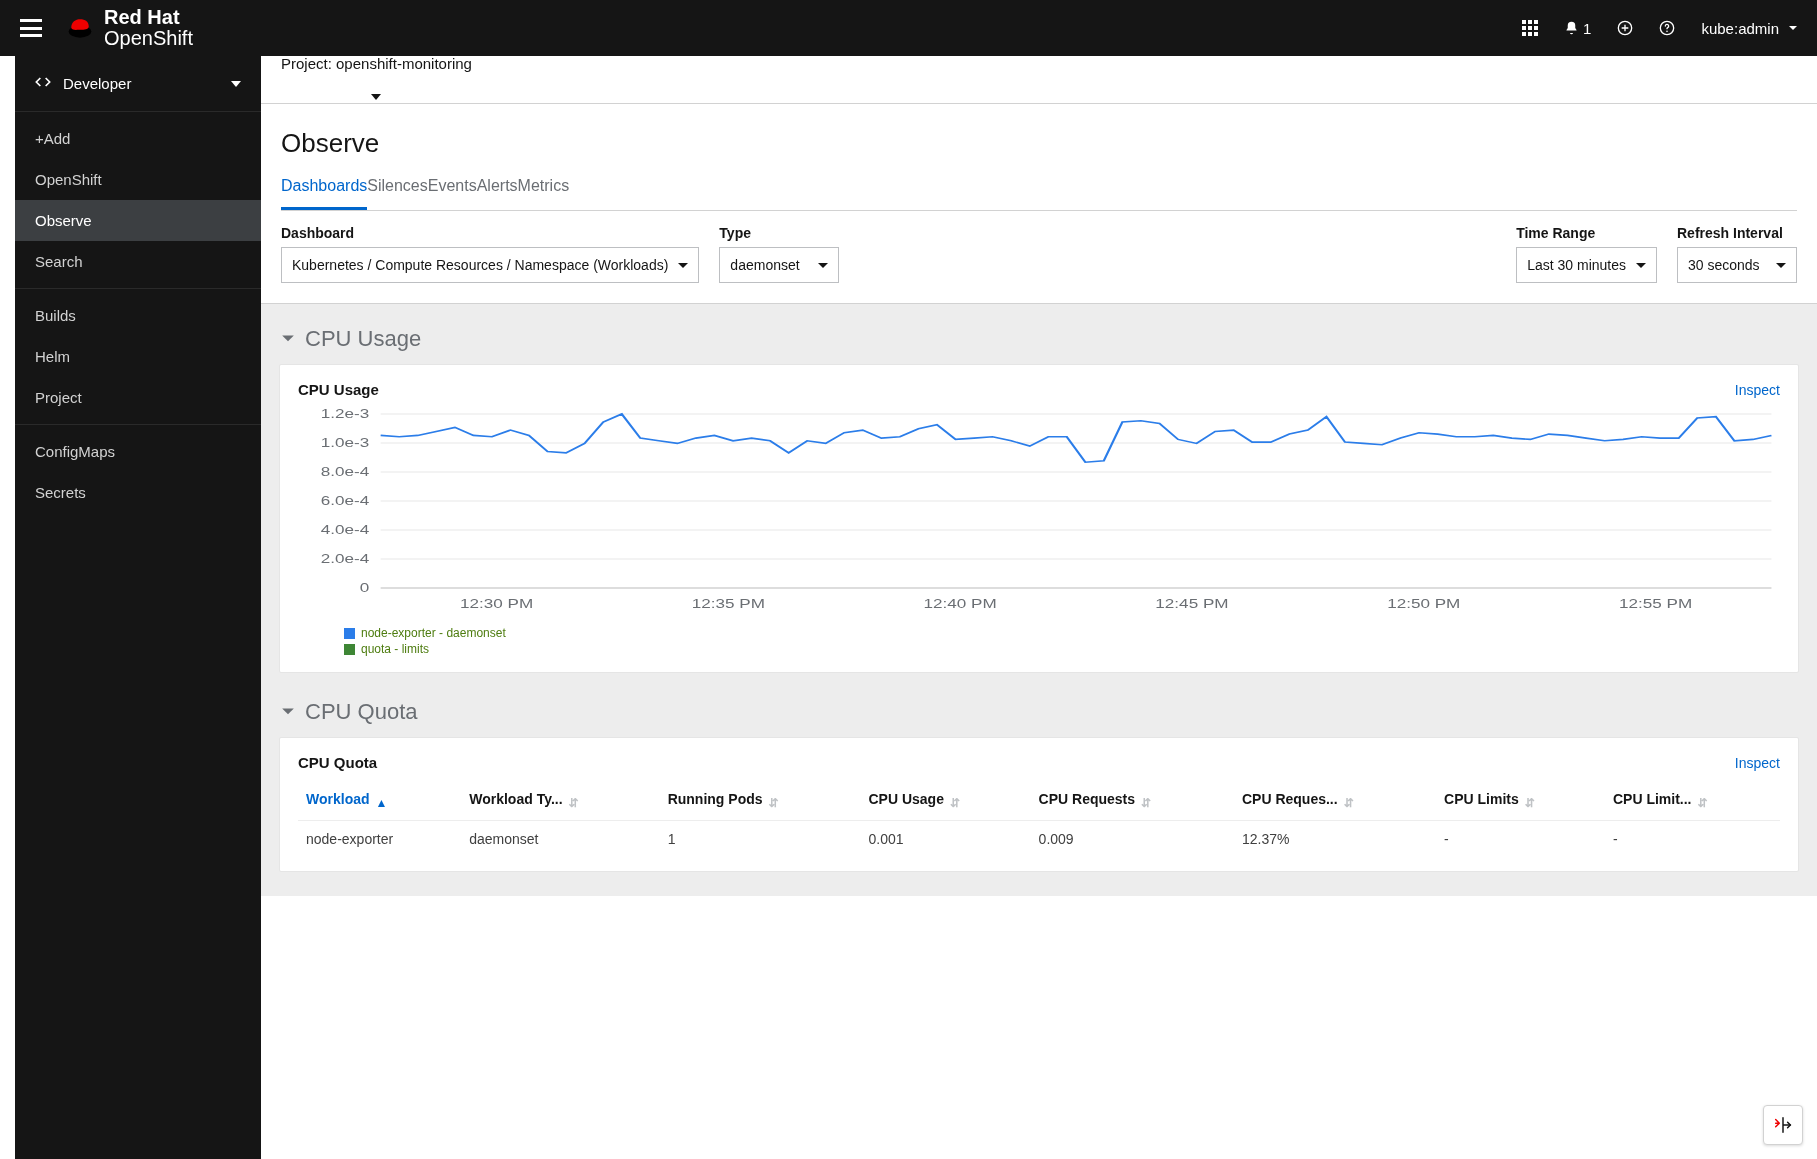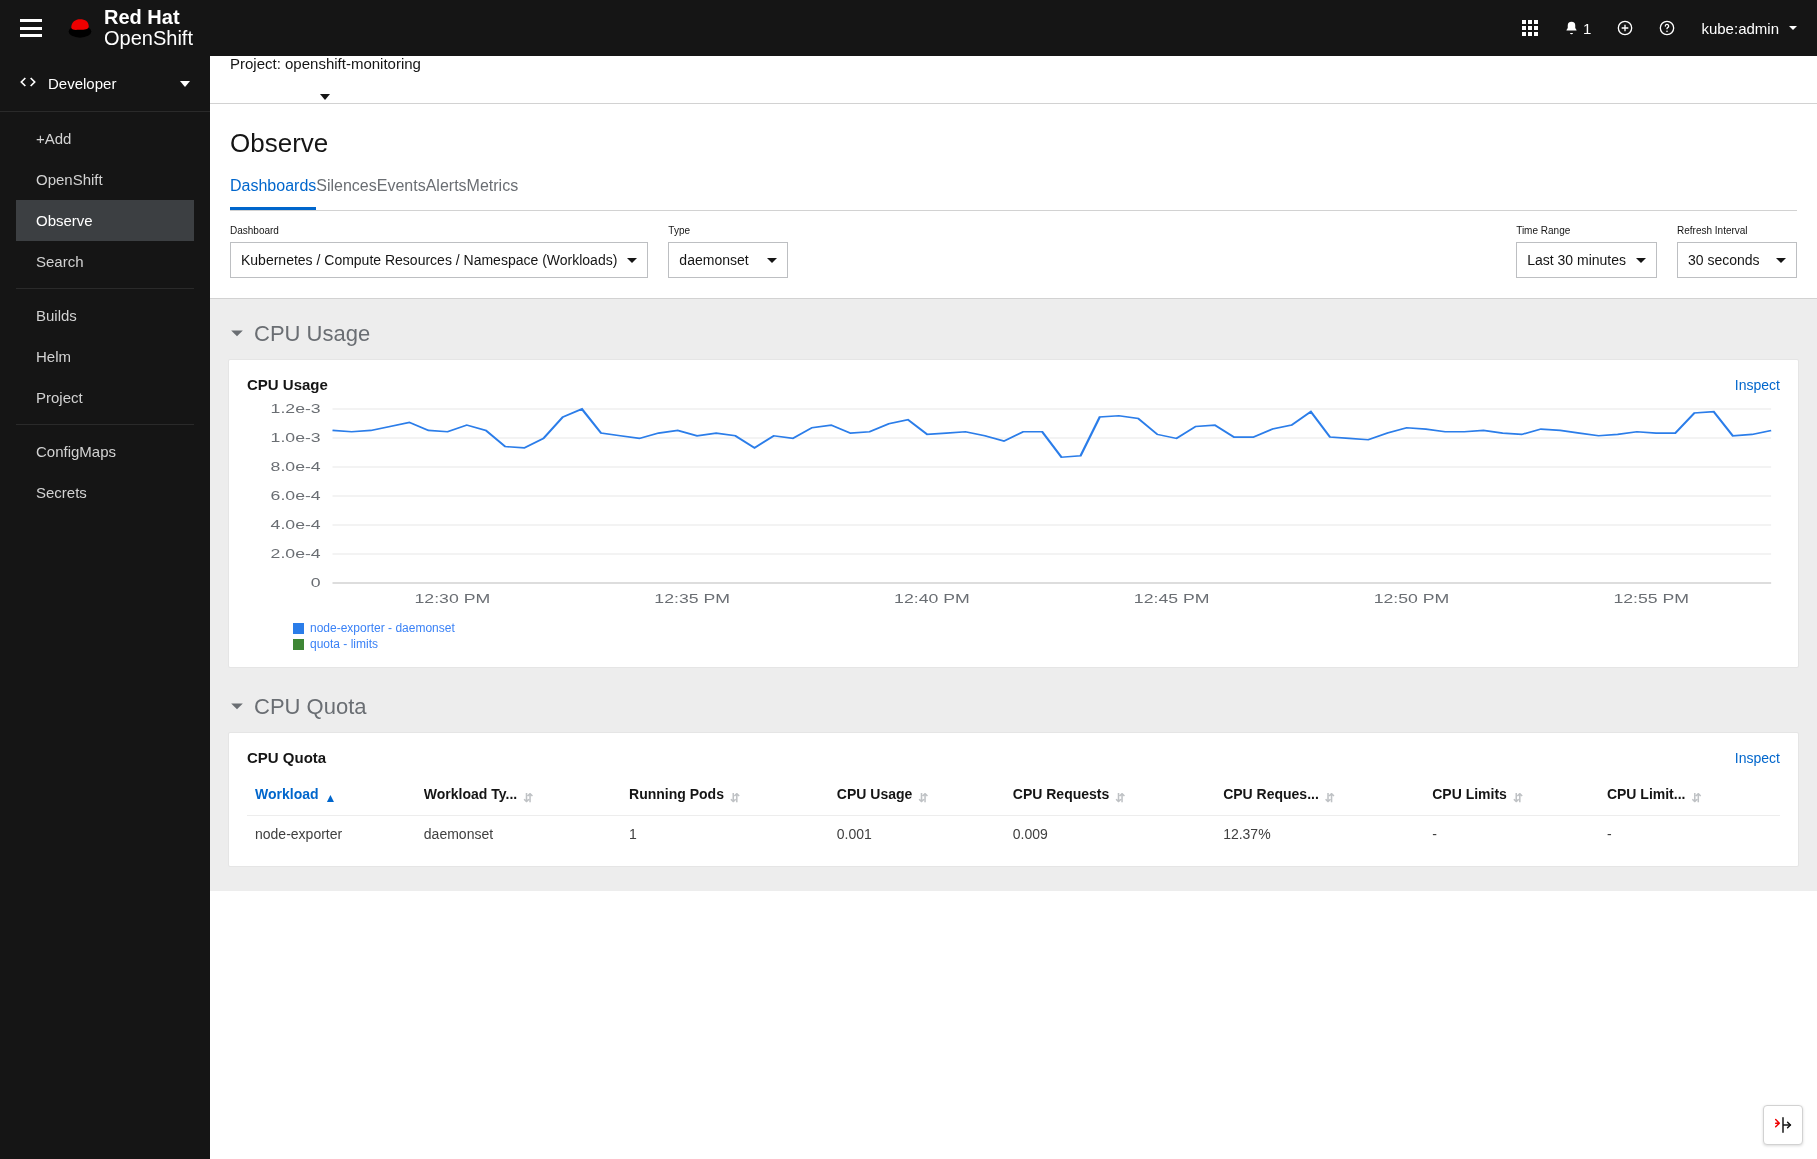--- a/index.html
+++ b/index.html
@@ -41,30 +41,31 @@
   .brand-text .l1 { display:block; }
   .brand-text .l2 { display:block; font-weight:500; }
   .mast-right { margin-left:auto; display:flex; align-items:center; gap:26px; font-size:15px; }
   .mast-icon { cursor:pointer; display:flex; align-items:center; gap:4px; }
   .mast-user { cursor:pointer; display:flex; align-items:center; gap:6px; font-size:15px;}
   .caret-down::after { content:""; display:inline-block; border:4px solid transparent; border-top-color:currentColor; margin-left:4px; transform:translateY(2px);}
 
   
   .shell { display:flex; height:calc(100% - 56px); }
   .sidebar {
-    width:210px; background:var(--sidebar); color:#d2d2d2; display:flex; flex-direction:column;
+    width:246px; background:var(--sidebar); color:#d2d2d2; display:flex; flex-direction:column;
     flex:none;
+    margin-left:15px;
   }
   .persp {
     height:56px; display:flex; align-items:center; padding:0 20px; font-size:15px; color:#fff;
     cursor:pointer; border-bottom:1px solid #2a2a2a;
   }
   .persp .code-ic { margin-right:12px; }
   .persp .car { margin-left:auto; }
-  .nav { padding:6px 16px; }
+  .nav { padding:6px 0; }
   .nav-sep { height:1px; background:#2a2a2a; margin:6px 0; }
   .nav-item {
     padding:12px 20px; font-size:15px; color:#d2d2d2; cursor:pointer;
   }
   .nav-item.active { background:var(--sidebar-active); color:#fff; }
 
   
   .main { flex:1; overflow:auto; background:#fff; }
   .proj-bar {
     height:48px; border-bottom:1px solid var(--border); display:flex; align-items:center;
@@ -75,21 +76,21 @@
   h1.title { font-size:26px; font-weight:400; margin:8px 0 18px 0; }
   .tabs { display:flex; border-bottom:1px solid var(--border); padding:0 0; margin:0;}
   .tab { padding:0 0 12px 0; font-size:16px; color:var(--text-muted); cursor:pointer; border-bottom:3px solid transparent; }
   .tab.active { color:var(--tab-active); border-bottom-color:var(--tab-active); }
 
   .controls {
     display:flex; gap:20px; padding:14px 20px 20px 20px; align-items:flex-end;
     border-bottom:1px solid var(--border);
   }
   .ctrl { display:flex; flex-direction:column; gap:6px; }
-  .ctrl label { font-size:10px; font-weight:400; }
+  .ctrl label { font-size:14px; font-weight:700; }
   .select {
     border:1px solid #bdbfc2; background:#fff; height:36px; padding:0 30px 0 10px;
     display:inline-flex; align-items:center; font-size:14px; cursor:pointer; position:relative;
     min-width:120px; white-space:nowrap;
   }
   .select::after { content:""; position:absolute; right:10px; top:50%; border:5px solid transparent; border-top-color:#151515; transform:translateY(-2px); }
   .controls .spacer { flex:1; }
 
   .grey-area { background:var(--grey-bg); padding:14px 18px 24px 18px; }
   .section-title { display:flex; align-items:center; gap:10px; color:#6a6e73; font-size:22px; padding:8px 2px 12px 2px; cursor:pointer;}
@@ -101,21 +102,21 @@
   .card-head h3 { margin:0; font-size:15px; font-weight:600; }
   .card-head .inspect { margin-left:auto; color:var(--link); font-size:14px; cursor:pointer;}
 
   .chart-wrap { position:relative; margin-top:8px; }
   svg.chart { width:100%; height:210px; display:block; }
   .ylab { font-size:12px; fill:#6a6e73; }
   .xlab { font-size:12px; fill:#6a6e73; text-anchor:middle; }
   .gridline { stroke:#e7e7e7; stroke-width:1; }
   .series-line { fill:none; stroke:#2b7de9; stroke-width:1.6; }
   .axis { stroke:#bcbcbc; stroke-width:1;}
-  .legend { margin:10px 0 0 46px; font-size:12px; color:#3b82f6; }
+  .legend { margin:10px 0 0 46px; font-size:12px; color:#4d7c0f; }
   .legend .row { display:flex; align-items:center; gap:6px; margin:2px 0;}
   .swatch { width:11px; height:11px; flex:none;}
 
   .table { width:100%; border-collapse:collapse; margin-top:10px; font-size:14px;}
   .table th { text-align:left; font-weight:600; padding:10px 8px; color:#151515; position:relative;}
   .table th .sort { color:#bfc2c5; margin-left:6px; font-size:12px;}
   .table th.sorted { color:var(--link); }
   .table th.sorted .sort { color:var(--link); }
   .table td { padding:10px 8px; border-top:1px solid #ededed; color:#404040;}
   .trunc { overflow:hidden; text-overflow:ellipsis; white-space:nowrap; max-width:100%; display:inline-block;}

